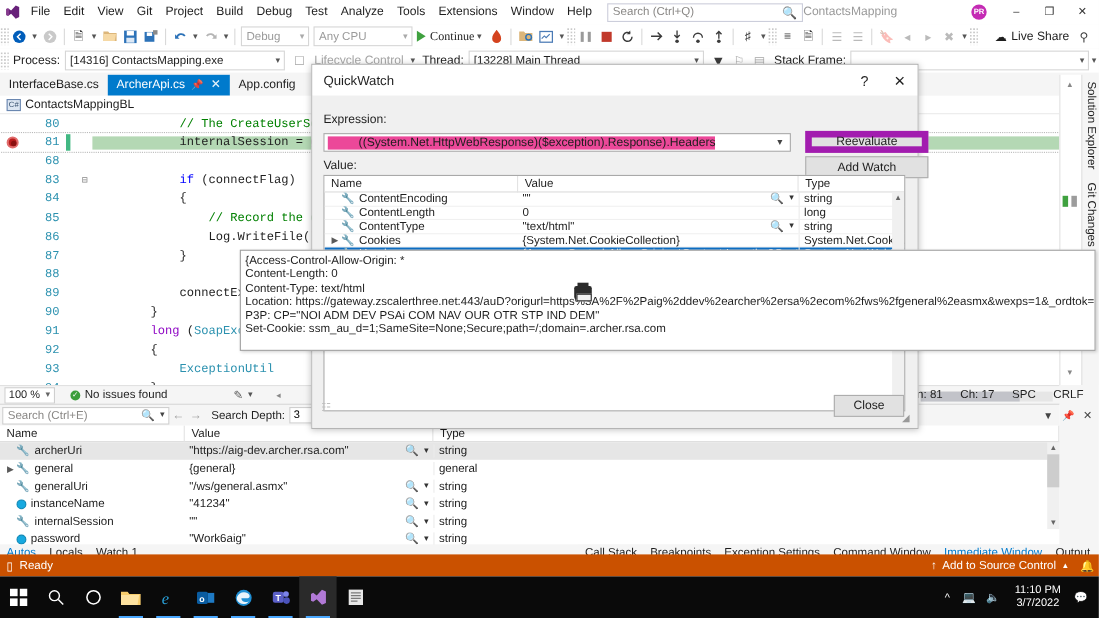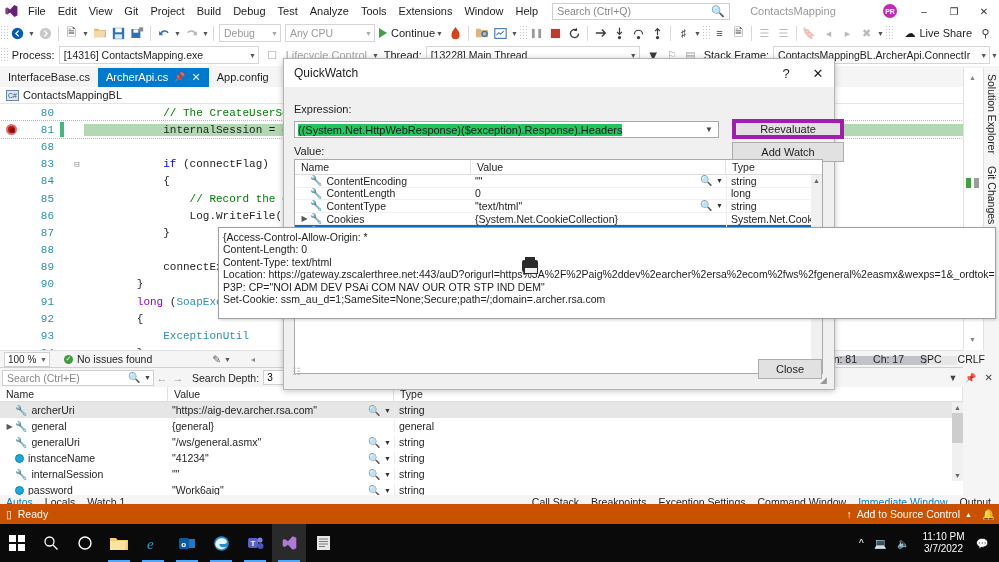--- a/index.html
+++ b/index.html
@@ -20,21 +20,21 @@
     background: #ffffff; display:flex; align-items:center;
   }
   .vs-logo { width:22px; height:22px; display:flex; align-items:center; justify-content:center; }
   .menu-item { padding: 0 6px; height:22px; line-height:22px; color:#1e1e1e; font-size:11px; white-space:nowrap; }
   .searchbox {
     margin-left:8px; width:178px; height:17px; border:1px solid #cccedb; background:#fff;
     display:flex; align-items:center; padding:0 4px; color:#8a8886; font-size:10.5px;
     position:relative;
   }
   .searchbox .mag { position:absolute; right:4px; top:1px; color:#5a5a5a; font-size:11px; }
-  .sln-name { margin-left:20px; color:#9a9a9a; font-size:11px; }
+  .sln-name { margin-left:0; color:#9a9a9a; font-size:11px; }
   .win-right { position:absolute; right:0; top:0; height:22px; display:flex; align-items:center; }
   .avatar {
     width:14px; height:14px; border-radius:50%; background:#c42bb4; color:#fff;
     font-size:7px; display:flex; align-items:center; justify-content:center; margin-right:12px; font-weight:bold;
   }
   .wbtn { width:30px; height:22px; display:flex; align-items:center; justify-content:center; color:#333; font-size:10px; }
 
   
   .toolbar {
     position:absolute; left:0; top:22px; width:999px; height:22px;
@@ -44,21 +44,21 @@
     background-image: radial-gradient(#888 40%, transparent 41%);
     background-size: 3px 3px; }
   .tb-sep { width:1px; height:15px; background:#d9d9d9; margin:0 3px; }
   .tb-ico { width:19px; height:19px; display:flex; align-items:center; justify-content:center; font-size:11px; color:#3b3b3b; }
   .tb-caret { font-size:7px; color:#555; width:9px; display:flex; align-items:center; justify-content:center;}
   .tb-combo {
     height:18px; border:1px solid #d6d6d6; background:#fff; color:#9b9b9b;
     padding:0 2px 0 4px; display:flex; align-items:center; font-size:10.5px; margin:0 2px;
   }
   .tb-combo .cc { margin-left:auto; font-size:7px; color:#aaa; padding-left:4px;}
-  .tb-run { display:flex; align-items:center; color:#1e1e1e; padding:0 2px; }
+  .tb-run { display:flex; align-items:center; color:#1e1e1e; padding:0 2px;font-family:Liberation Serif, serif; }
   .tri-green { width:0;height:0;border-left:8px solid #3fa13f;border-top:5px solid transparent;border-bottom:5px solid transparent; margin-right:4px;}
   .liveshare { margin-left:auto; display:flex; align-items:center; color:#1e1e1e; font-size:11px; padding-right:4px;}
 
   
   .dbgbar {
     position:absolute; left:0; top:44px; width:999px; height:22px;
     background:#ffffff; display:flex; align-items:center; font-size:11px; color:#1e1e1e;
   }
   .dbg-lbl { padding:0 4px 0 4px; white-space:nowrap; }
   .dbg-combo {
@@ -212,27 +212,27 @@
   .qw-title .sp { margin-left:auto; display:flex; align-items:center;}
   .qw-tbtn { width:32px; height:28px; display:flex; align-items:center; justify-content:center;
              color:#1e1e1e; font-size:13px;}
   .qw-body { position:absolute; left:0; top:28px; width:550px; bottom:0; background:#f0f0f0;}
   .qw-lbl { position:absolute; font-size:11px; color:#1e1e1e; }
   .qw-expr {
     position:absolute; left:10px; top:34px; width:425px; height:17px;
     border:1px solid #a9a9a9; background:#ffffff; display:flex; align-items:center;
     font-size:11px; color:#1e1e1e; padding-left:3px;
   }
-  .qw-expr .sel { background:#22c55e; }
+  .qw-expr .sel { background:#ec4899;padding-left:28px; }
   .qw-expr .cc { margin-left:auto; font-size:8px; color:#444; padding-right:5px;}
   .qw-btn {
     position:absolute; width:112px; height:20px; border:1px solid #adadad; background:#e1e1e1;
     font-size:11px; color:#1e1e1e; display:flex; align-items:center; justify-content:center;
   }
-  .qw-btn.primary { border:4px solid #a21caf; background:#e1e1e1; }
+  .qw-btn.primary { border:6px solid #a21caf; background:#e1e1e1; }
   .qw-grid {
     position:absolute; left:10px; top:72px; width:529px; height:215px;
     border:1px solid #a9a9a9; background:#ffffff; overflow:hidden;
   }
   .qw-gh { height:15px; display:flex; align-items:center; font-size:10.5px; color:#1e1e1e;
            border-bottom:1px solid #dcdcdc; background:#ffffff;}
   .qw-row { height:12.6px; display:flex; align-items:center; font-size:10.5px; color:#1e1e1e;
             border-bottom:1px solid #f0f0f0;}
   .qw-row.sel { background:#0d6ec4; color:#ffffff; }
   .qw-row.sel .wrench, .qw-row.sel .lookglass { color:#ffffff; }
@@ -464,21 +464,20 @@
     <div class="dbg-lbl">Thread:</div>
     <div class="dbg-combo" style="width:218px;">
       <span>[13228] Main Thread</span>
       <span class="cc">▼</span>
     </div>
     <div class="tb-ico" style="margin-left:4px;font-size:13px;">▼</div>
     <div class="tb-ico dim">⚐</div>
     <div class="tb-ico dim">▤</div>
     <div class="dbg-lbl">Stack Frame:</div>
     <div class="dbg-combo" style="width:221px;">
-      <span>ContactsMappingBL.ArcherApi.ConnectIr</span>
       <span class="cc">▼</span>
     </div>
     <div class="tb-caret">▼</div>
   </div>
 
   <div class="tabstrip">
     <div class="tab">
       <span>InterfaceBase.cs</span>
     </div>
     <div class="tab active">

